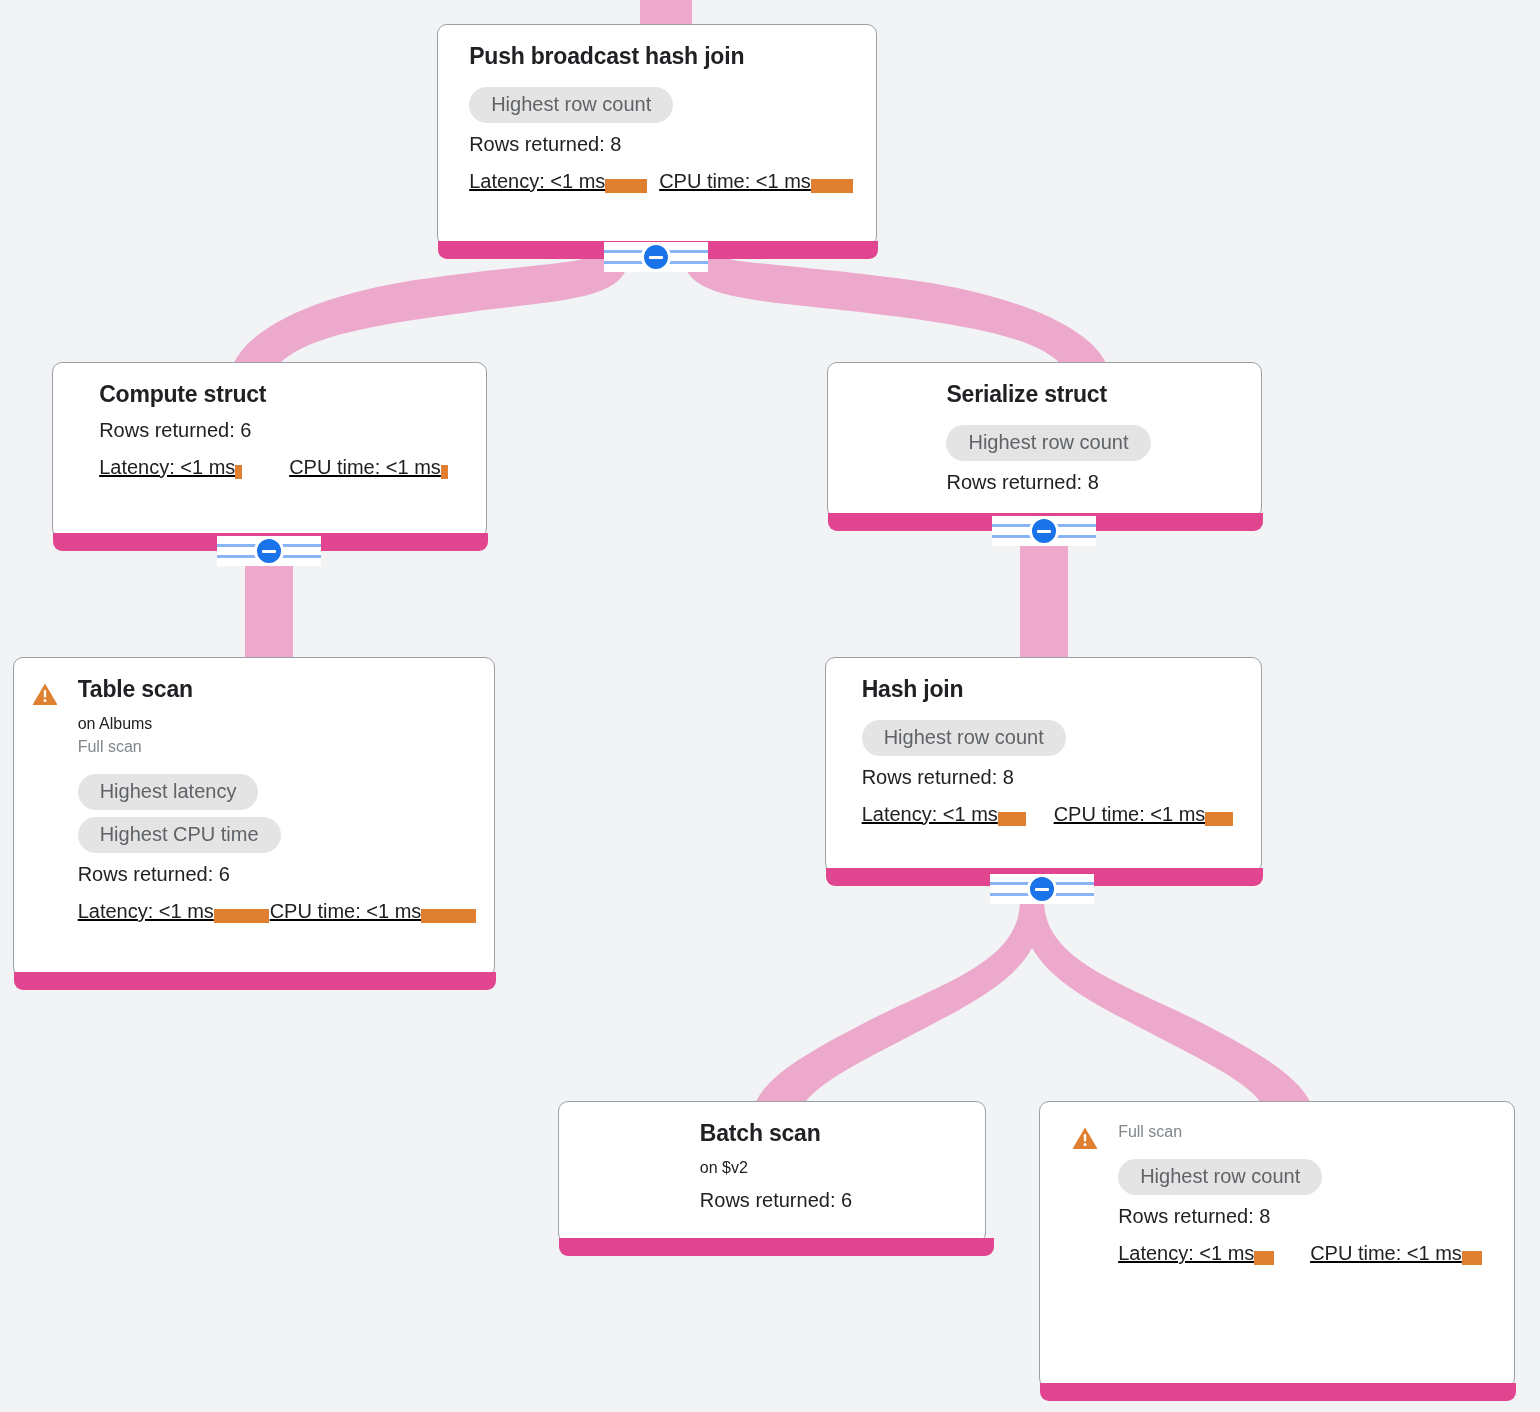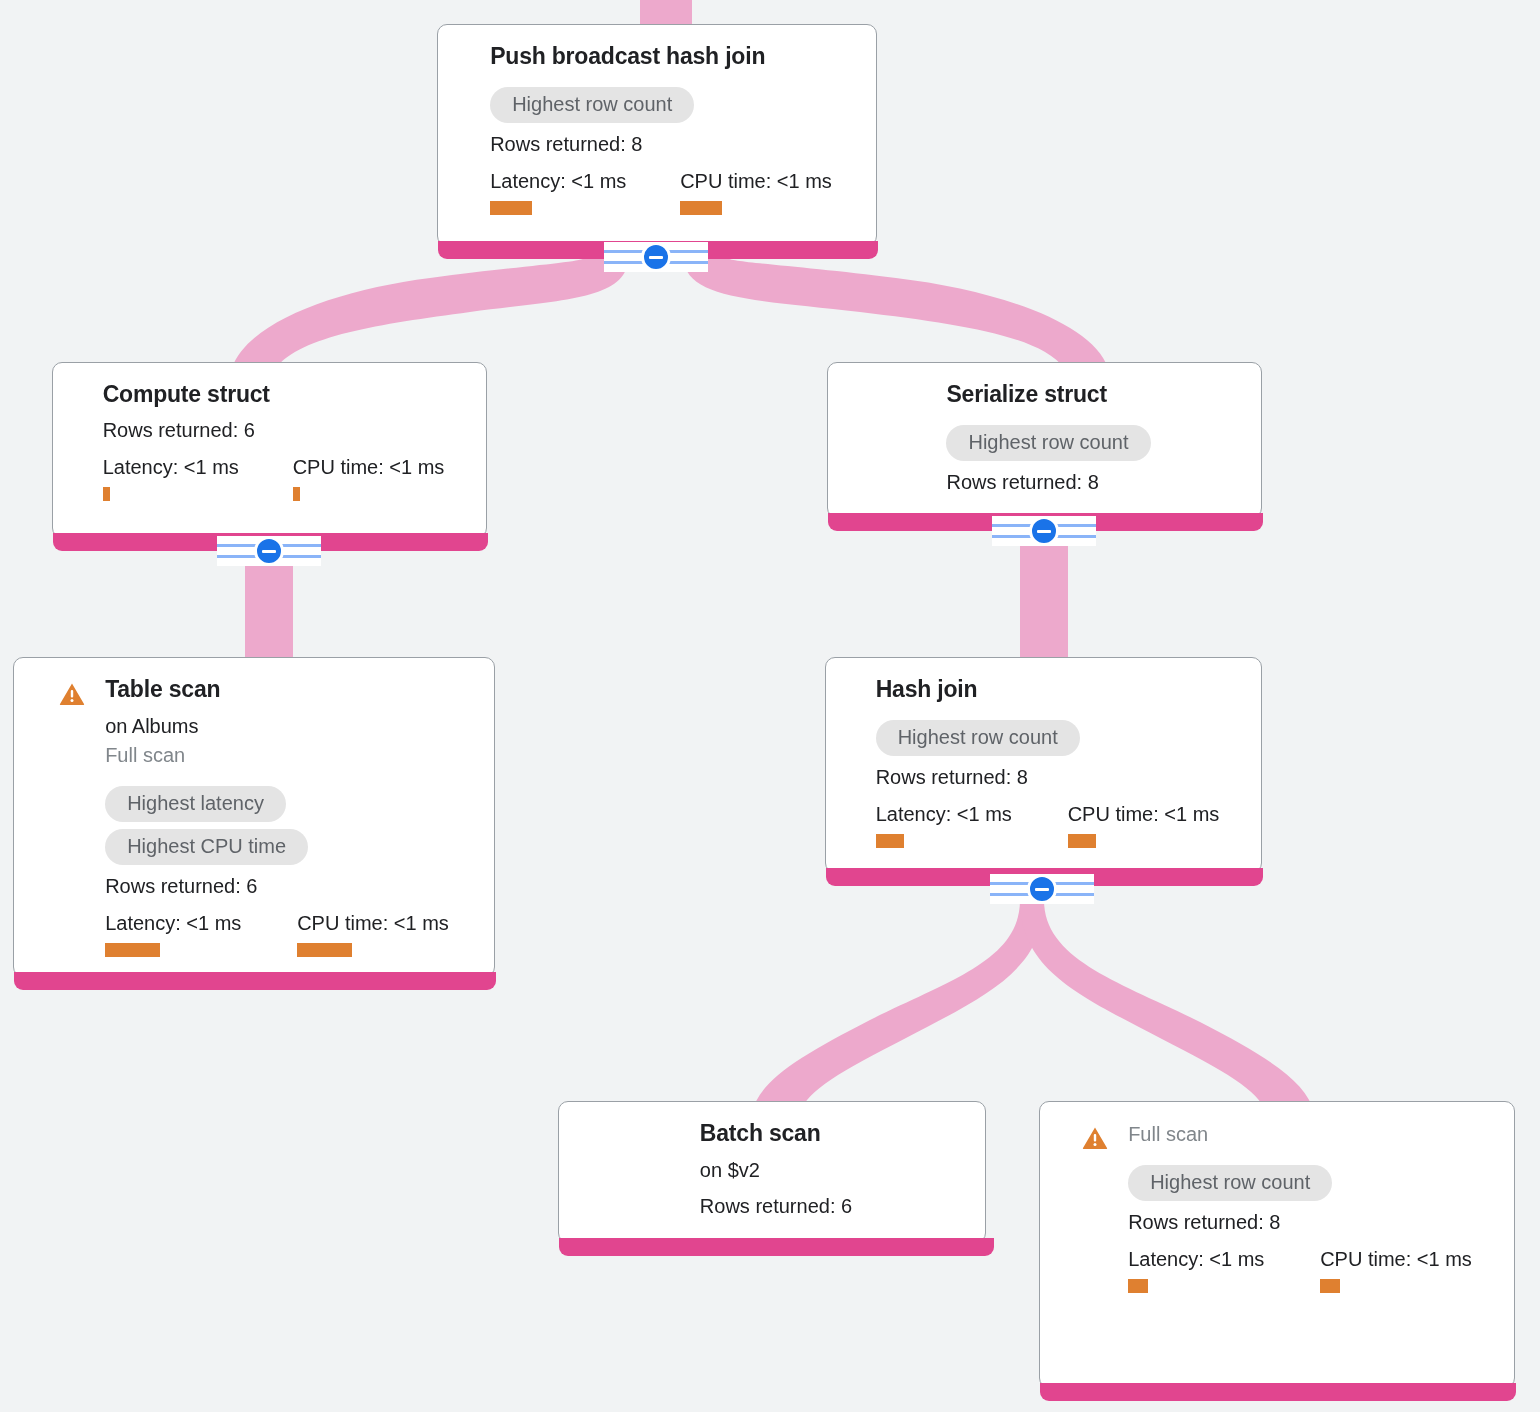--- a/index.html
+++ b/index.html
@@ -64,21 +64,21 @@
 
   .node-title {
     font-size: 23px;
     font-weight: bold;
     color: #202124;
     line-height: 1.2;
     letter-spacing: -0.2px;
     white-space: nowrap;
   }
   .node-sub {
-    font-size: 20px;
+    font-size: 16px;
     color: #202124;
     line-height: 1.45;
     margin-top: 8px;
     white-space: nowrap;
   }
   .node-sub.muted {
     color: #80868b;
     margin-top: 0;
   }
   .badges {
@@ -103,21 +103,22 @@
     margin-top: 10px;
     white-space: nowrap;
   }
   .metrics {
     margin-top: 14px;
     display: flex;
     flex-direction: row;
   }
   .metric {
     display: flex;
-    flex-direction: column;
+    flex-direction: row;
+    text-decoration: underline;
   }
   .metric-label {
     font-size: 20px;
     color: #202124;
     white-space: nowrap;
     line-height: 1.1;
   }
   .metric-bar {
     height: 14px;
     background: #df8030;

